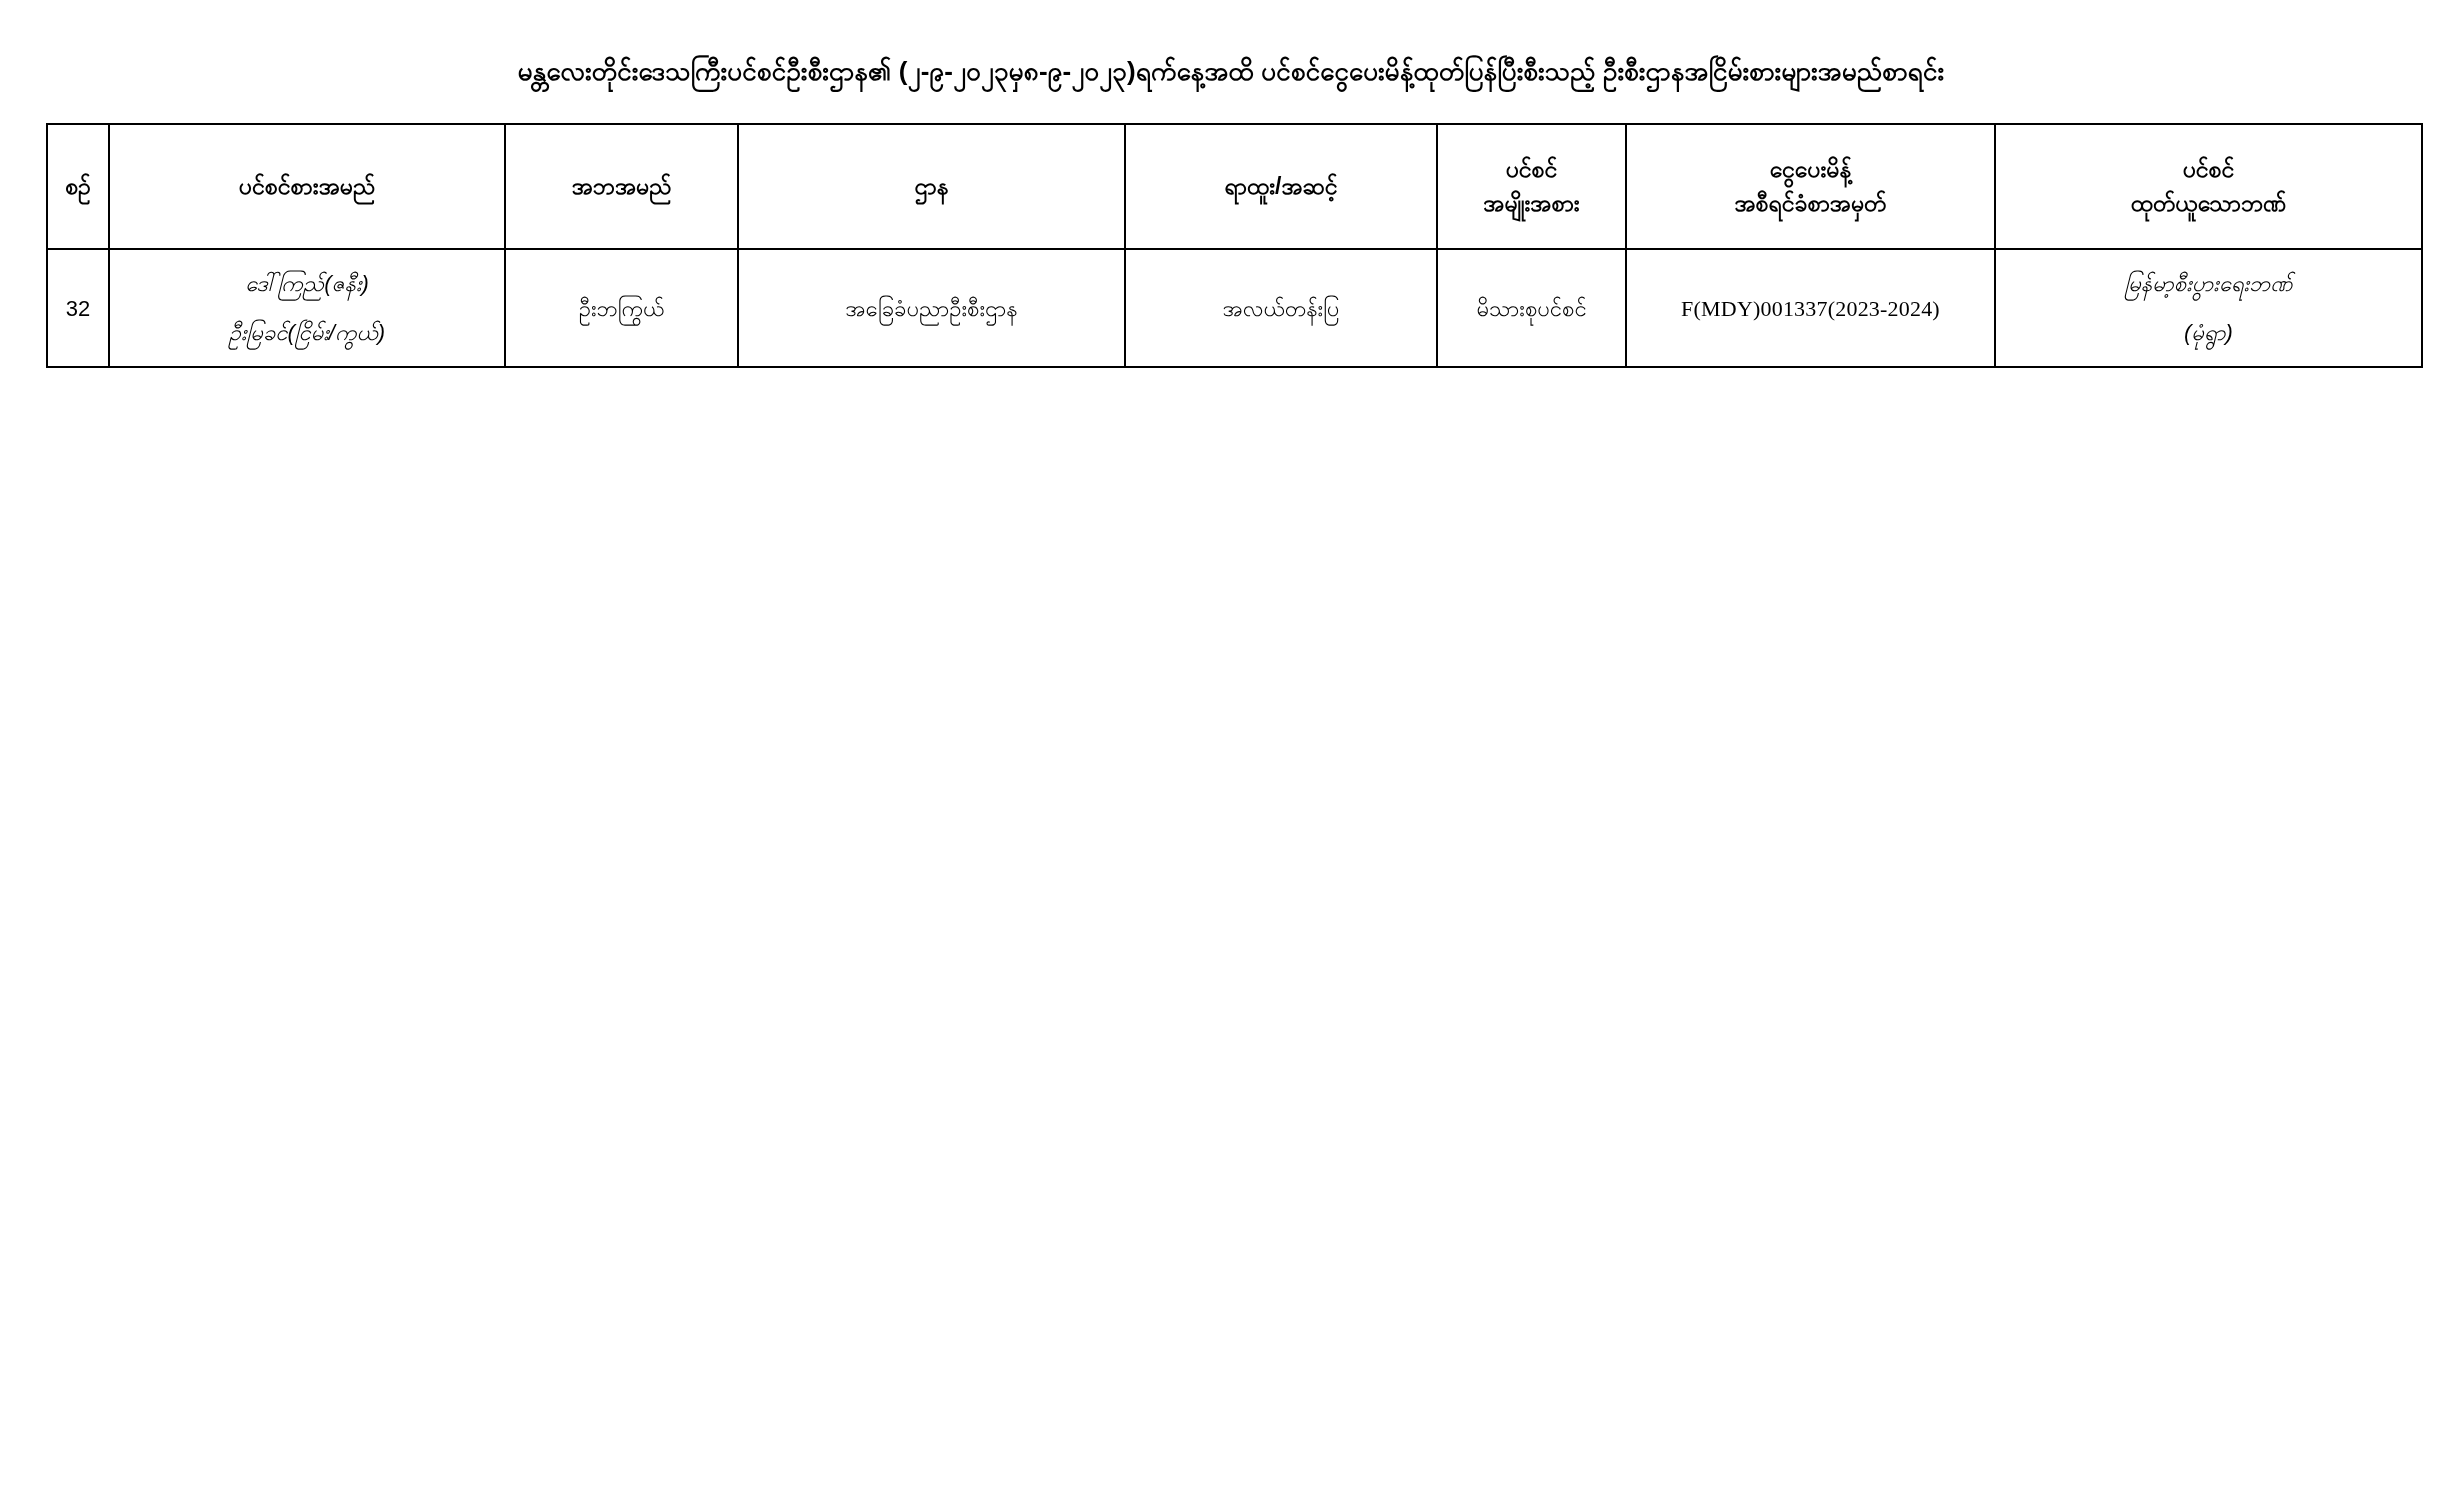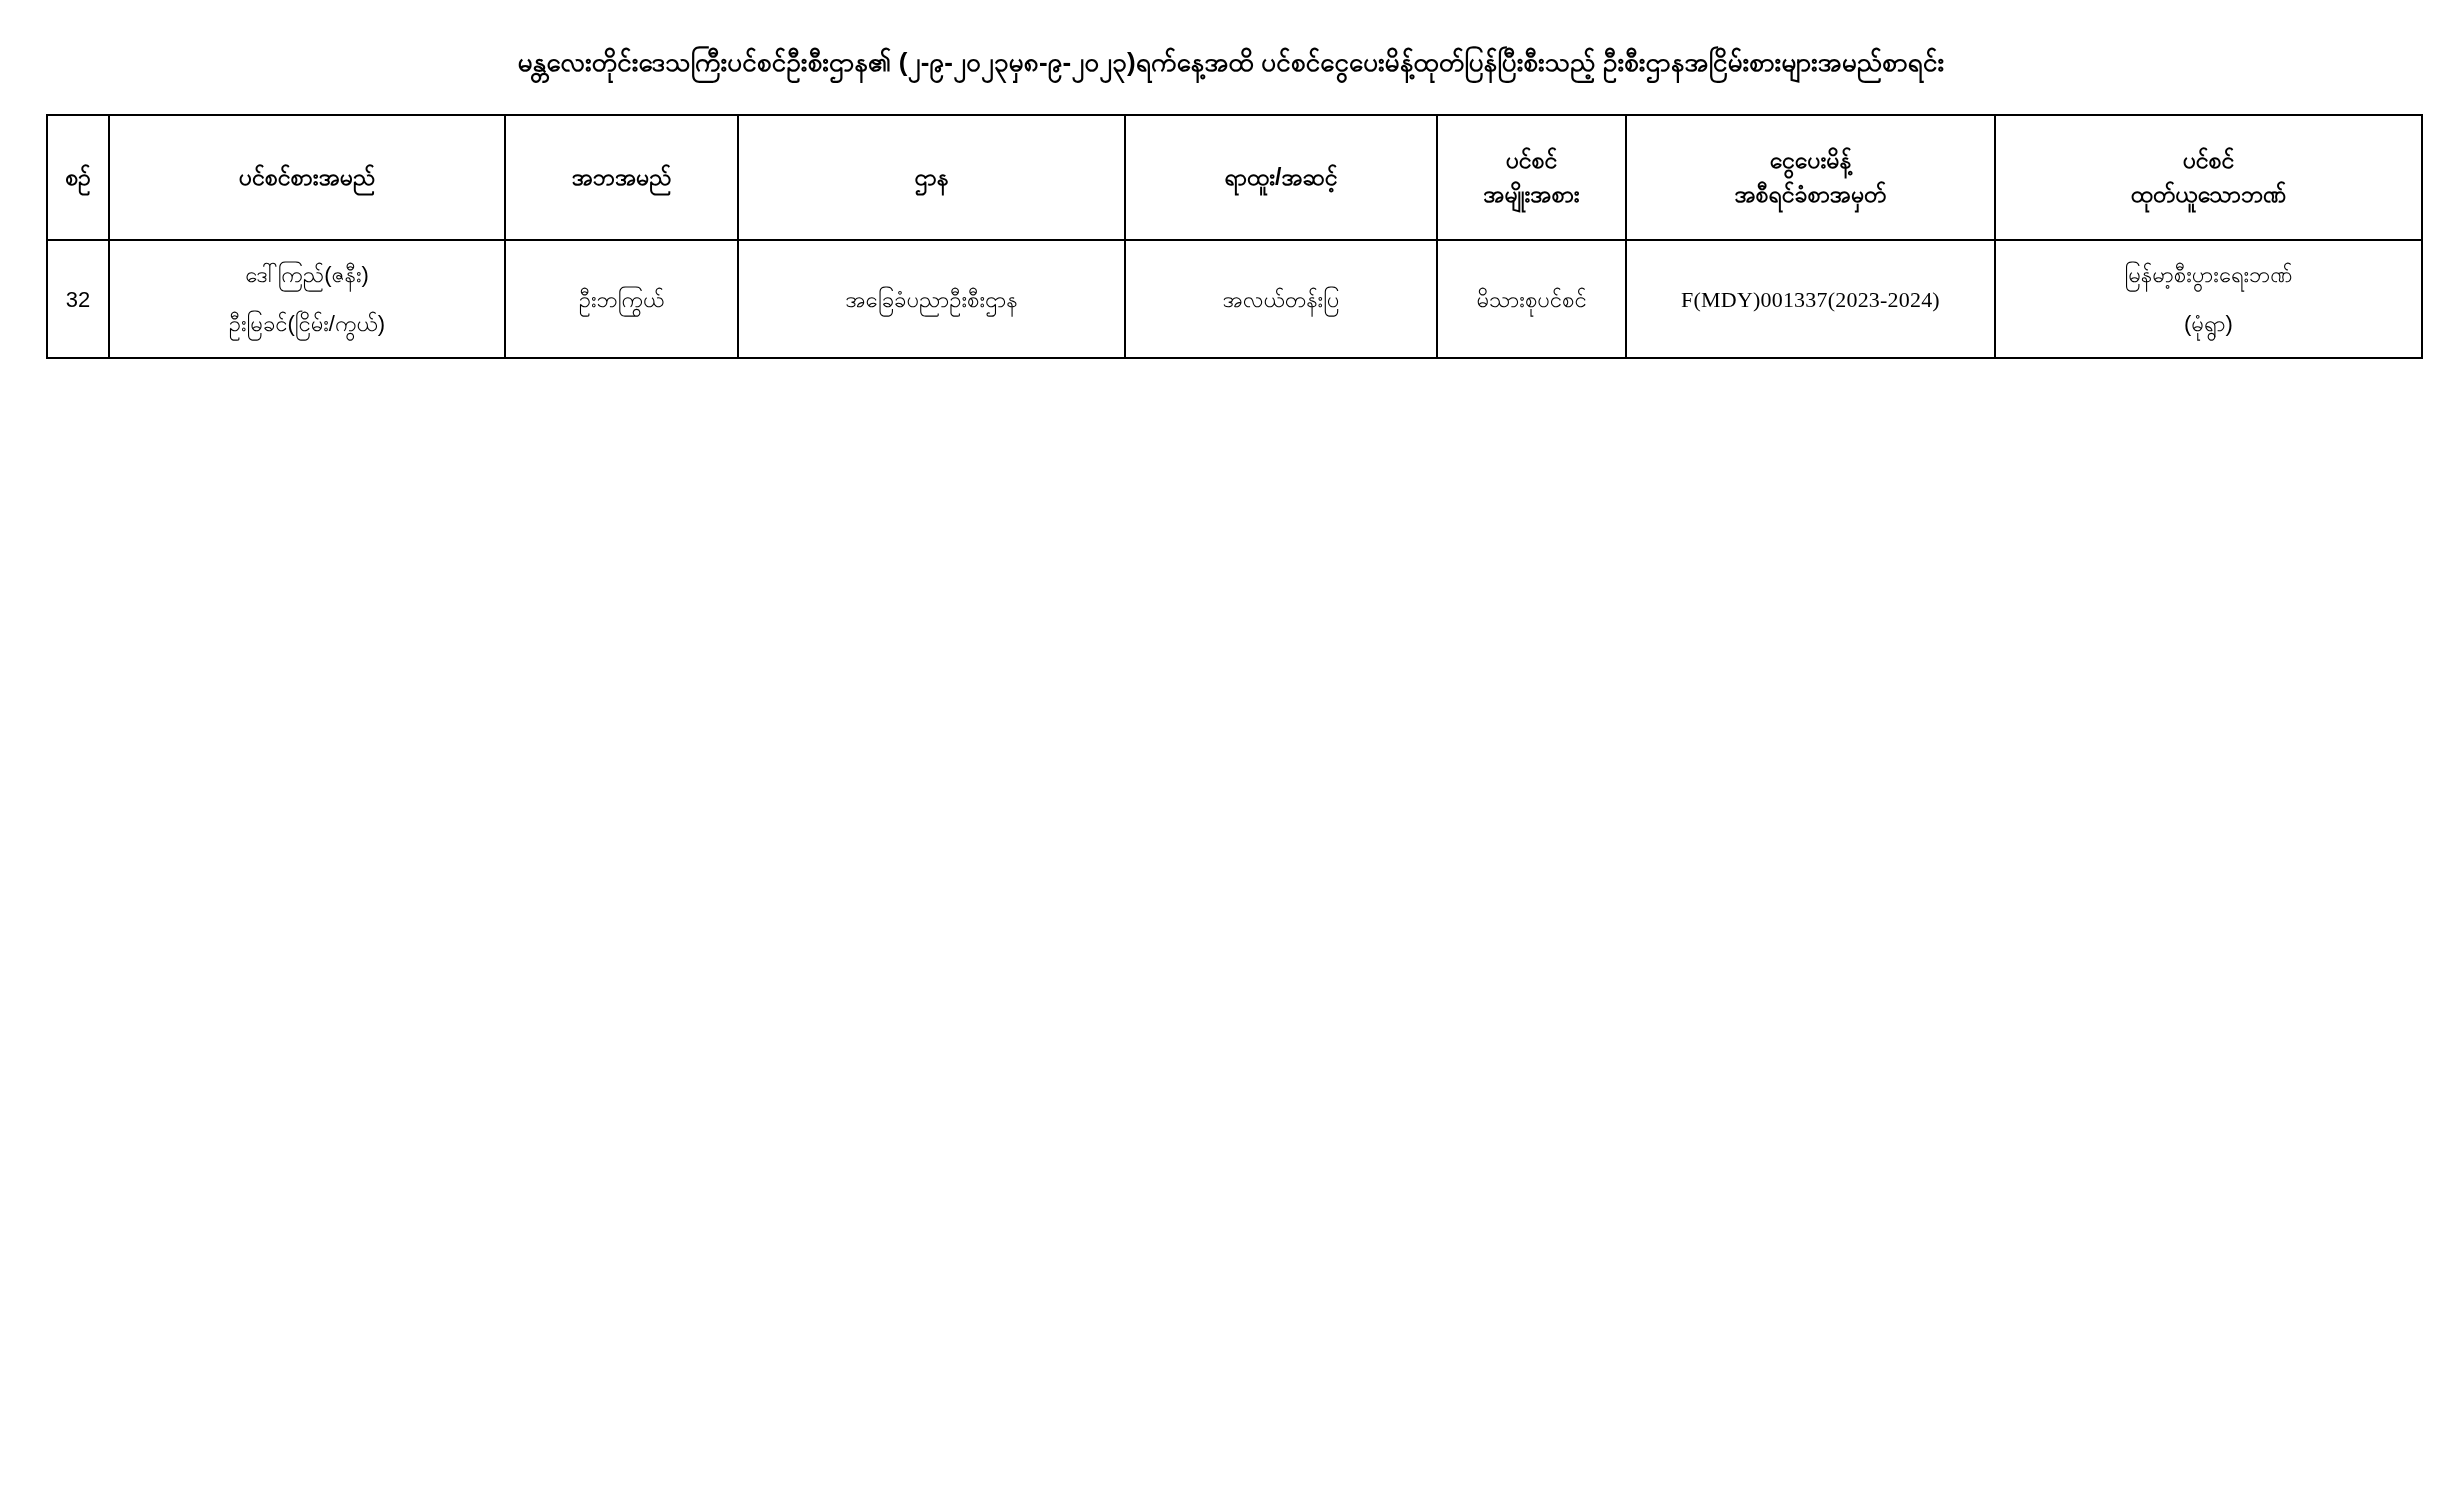--- a/index.html
+++ b/index.html
@@ -15,21 +15,21 @@
     overflow: hidden;
   }
   .page {
     position: relative;
     width: 2462px;
     height: 1495px;
     box-sizing: border-box;
     padding: 0;
   }
   .doc-title {
-    margin: 7px;
+    margin: 16px;
     padding: 37px 53px 0 53px;
     text-align: center;
     font-size: 26px;
     font-weight: bold;
     line-height: 1.45;
     letter-spacing: 0.2px;
     white-space: nowrap;
   }
   .table-wrap {
     margin: 32px 46px 0 46px;
@@ -61,21 +61,21 @@
   }
   .col-no        { width: 62px; }
   .col-name      { width: 396px; }
   .col-father    { width: 233px; }
   .col-dept      { width: 387px; }
   .col-rank      { width: 312px; }
   .col-type      { width: 189px; }
   .col-ref       { width: 369px; }
   .col-bank      { width: 427px; }
 
-  .cell-line { display: block; }
+  .cell-line { display: block; font-style: italic; }
   .cell-line + .cell-line { margin-top: 16px; }
   .head-line { display: block; }
   .num-cell { font-size: 22px; }
   .mono-ref {
     font-family: Liberation Serif, serif;
     font-size: 21px;
     letter-spacing: 0.2px;
   }
 </style>
 </head>

